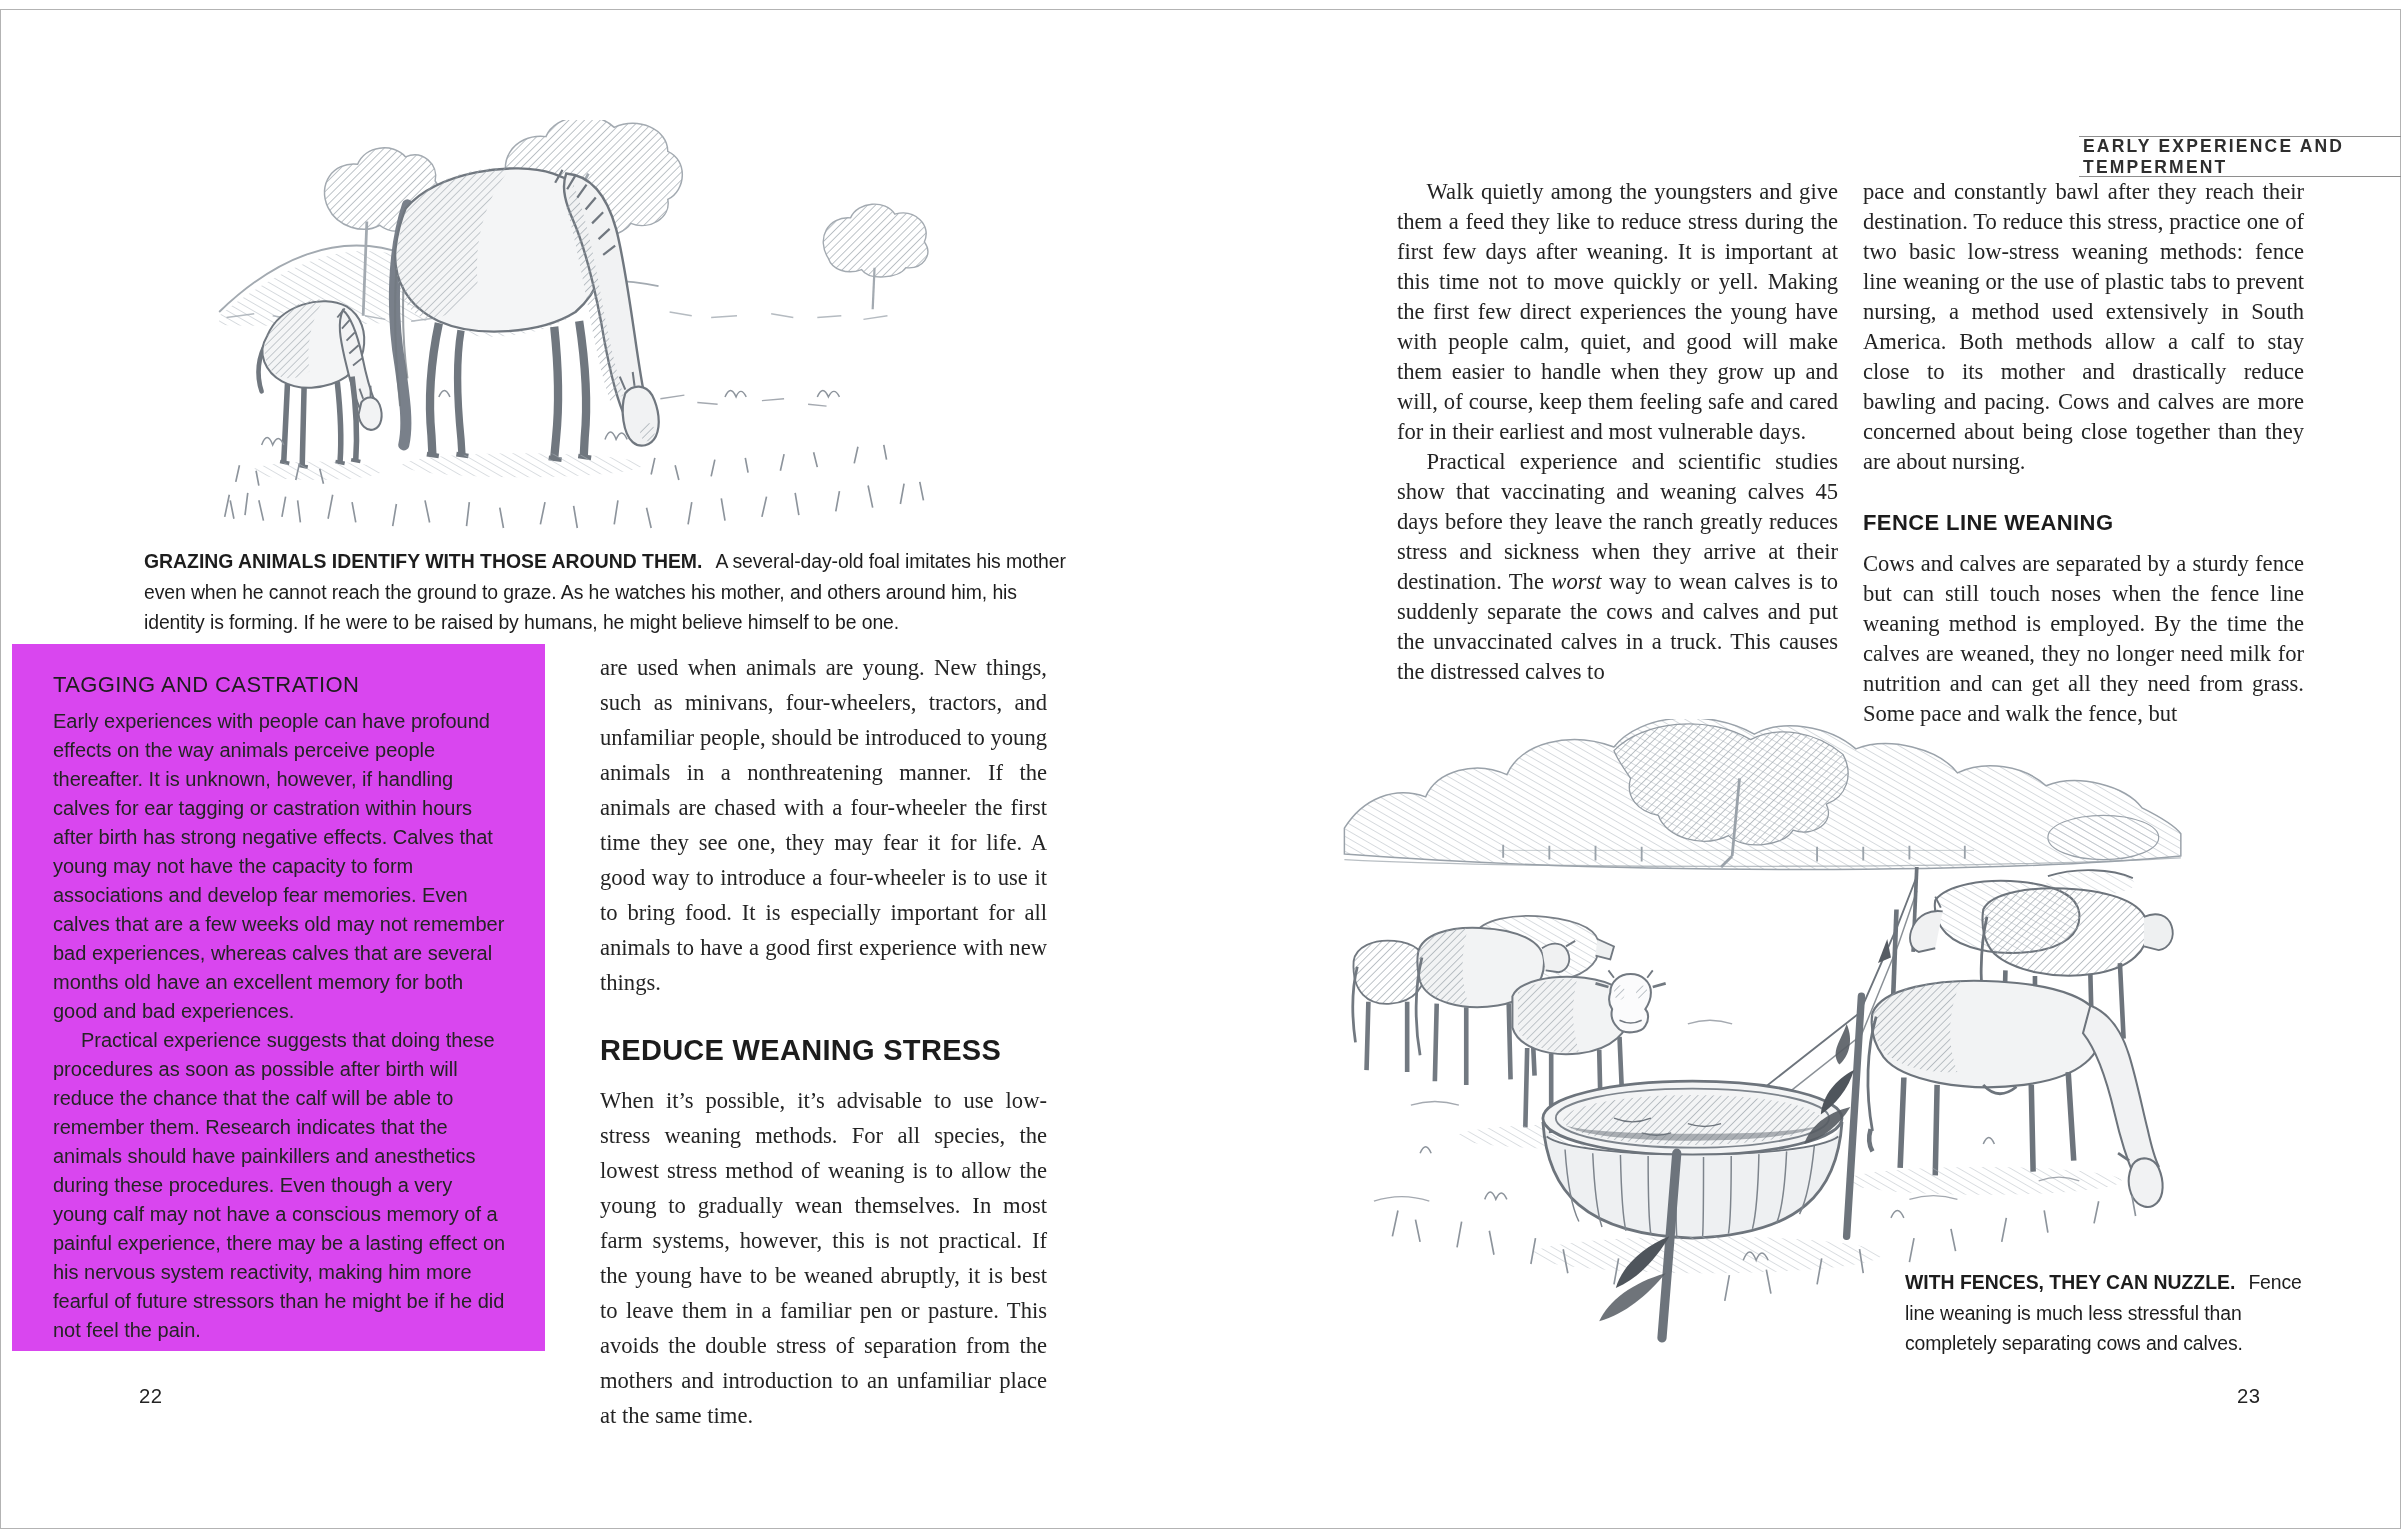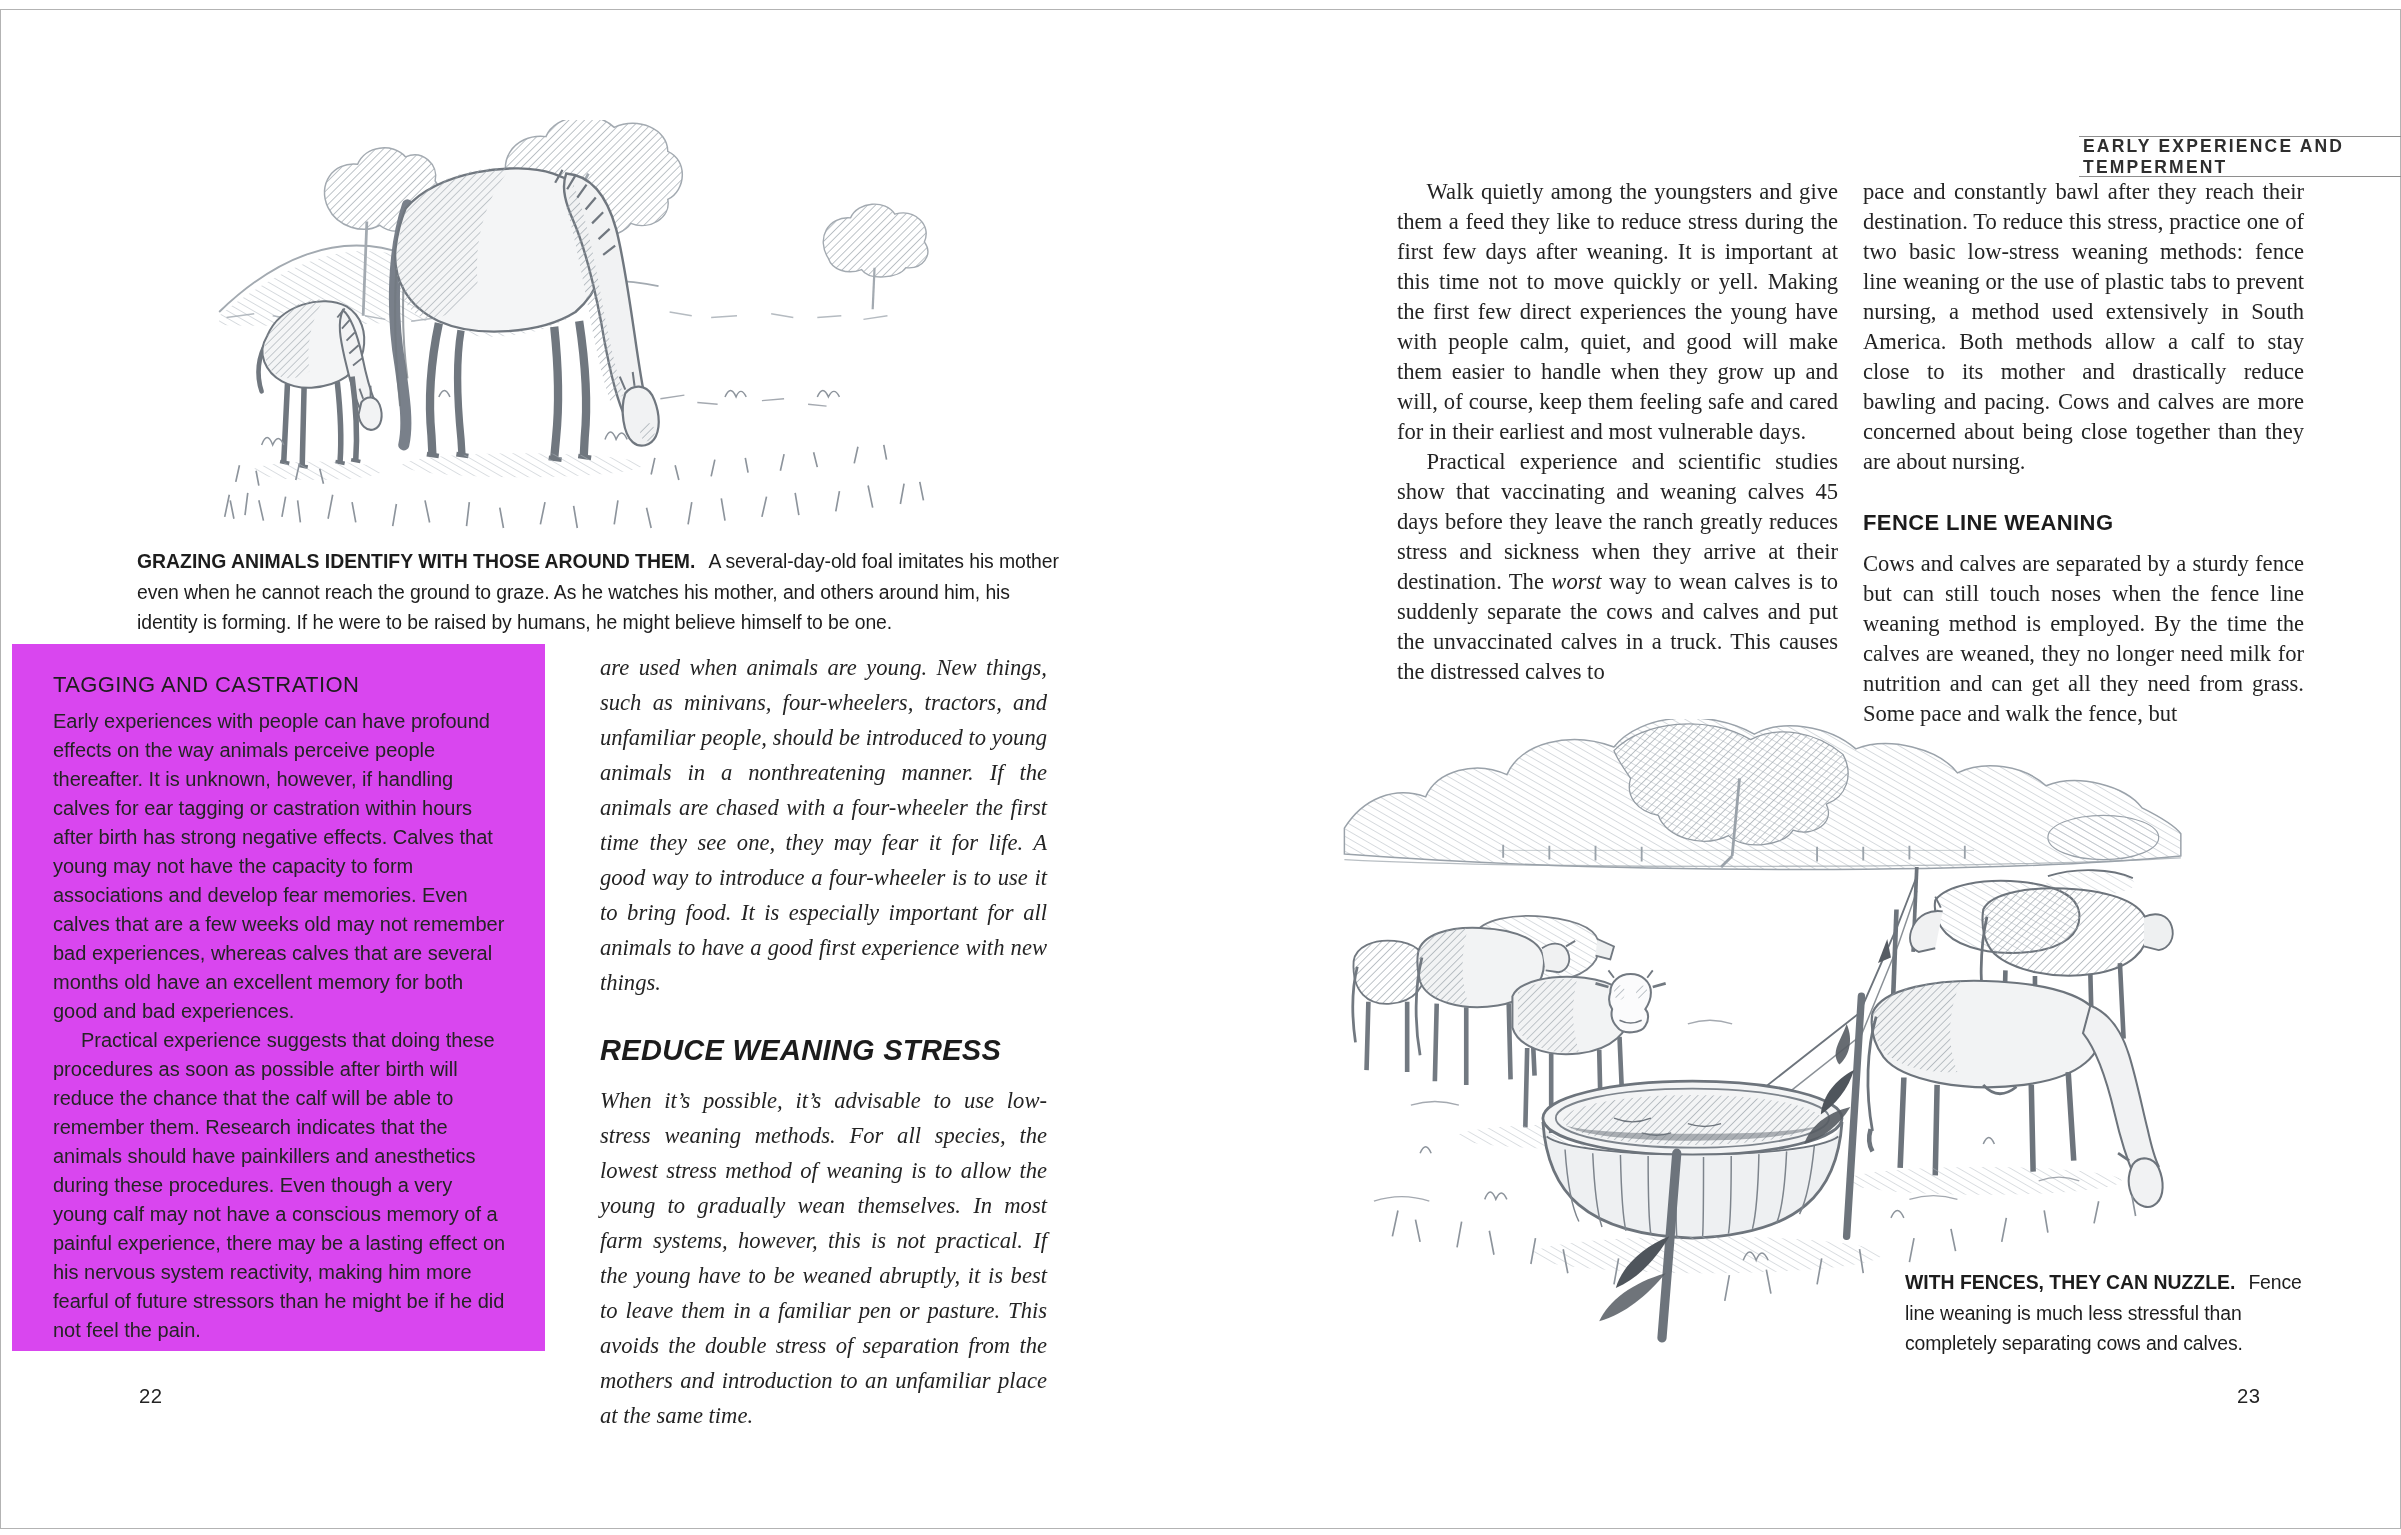--- a/index.html
+++ b/index.html
@@ -15,34 +15,34 @@
   #runhead-right{left:auto;right:0;width:318px;justify-content:flex-start;padding-left:3.7px;margin-top:45px;}
 
   
   .illo{position:absolute;}
   #horse-illo{left:208px;top:120px;width:734px;height:420px;}
   #cattle-illo{left:1337px;top:719px;width:854px;height:633px;}
 
   
   .caption{position:absolute;font-size:19.4px;line-height:30.5px;color:#1d1d1d;letter-spacing:-0.1px;z-index:3;}
   .cap-lead{font-weight:700;margin-right:13px;letter-spacing:0;}
-  #caption-left{left:137px;top:546px;width:925px;}
+  #caption-left{left:144px;top:546px;width:925px;}
   #caption-right{left:1905px;top:1267px;width:399px;}
 
   
   #sidebar{position:absolute;left:12px;top:644px;width:533px;height:707px;background:#d946ef;
            box-sizing:border-box;padding:28px 35px 0 41px;overflow:hidden;}
   #sidebar .sb-title{font-size:22px;letter-spacing:0.4px;color:#1d1d1d;margin:0 0 9.2px 0;font-weight:400;}
   #sidebar p{margin:0;font-size:20px;line-height:29px;color:#242424;}
   #sidebar p + p{text-indent:28px;}
 
   
   .serifcol{position:absolute;font-family:"Liberation Serif",serif;color:#242424;text-align:justify;}
   .serifcol p{margin:0;}
-  #midcol{left:600px;top:650px;width:447px;font-size:22.6px;line-height:35px;font-style:italic;}
+  #midcol{left:600px;top:650px;width:447px;font-size:22.6px;line-height:35px;}
   #rcol1{left:1397px;top:177px;width:441px;font-size:22.6px;line-height:30px;}
   #rcol2{left:1863px;top:177px;width:441px;font-size:22.6px;line-height:30px;}
   .indent{text-indent:29.6px;}
   .it{font-style:italic;}
 
   .bighead{font-family:"Liberation Sans",sans-serif;font-weight:700;color:#1c1c1c;
            font-size:29px;letter-spacing:0.3px;margin:33px 0 14.8px 0;text-align:left;}
   .subhead{font-family:"Liberation Sans",sans-serif;font-weight:700;color:#1c1c1c;
            font-size:22px;letter-spacing:0.4px;margin:31px 0 11px 0;text-align:left;}
 

